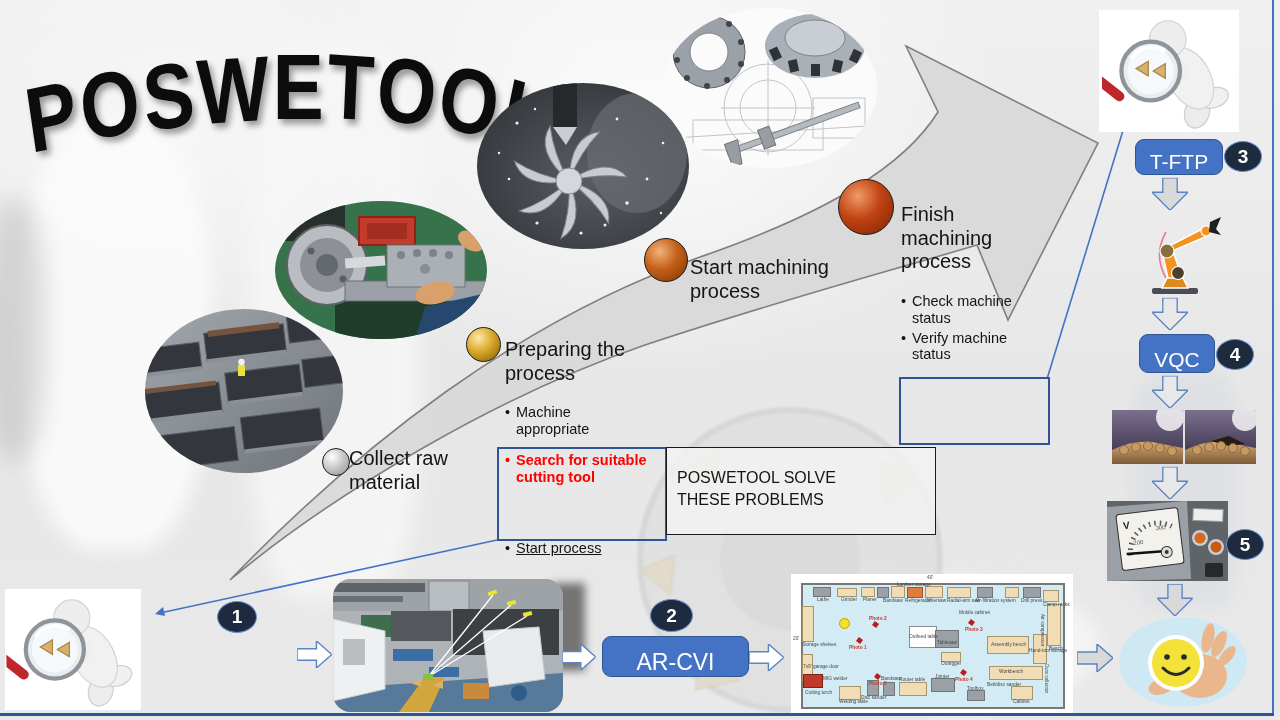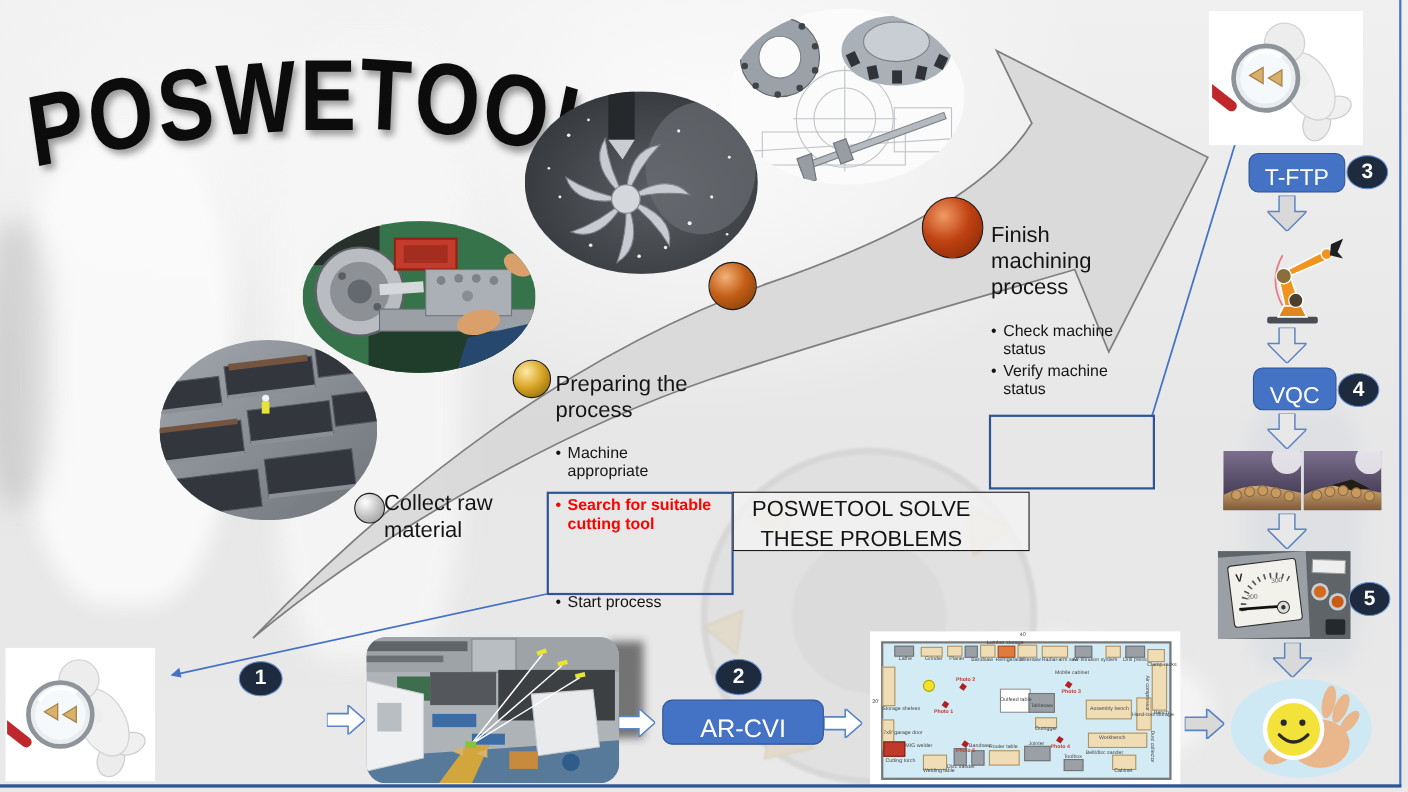--- a/index.html
+++ b/index.html
@@ -19,21 +19,21 @@
   #title span{display:inline-block;}
   
   .h2{position:absolute;font-size:20px;line-height:1.18;color:#141414;z-index:4;}
   .bullets{position:absolute;font-size:14.5px;line-height:1.16;color:#141414;z-index:4;}
   .bli{position:relative;padding-left:11px;margin-bottom:3px;}
   .bli::before{content:"\2022";position:absolute;left:0;top:0;}
   .bli.red{color:#FF0000;font-weight:bold;}
   .bli.red::before{color:#FF0000;}
   .redbox{position:absolute;border:2px solid #2F5496;z-index:3;}
   .problem{position:absolute;border:1.5px solid #1a1a1a;background:rgba(243,243,243,.82);
-    font-size:20px;line-height:1.35;padding:2px 10px;z-index:4;color:#141414;text-align:center;}
+    font-size:16px;line-height:1.35;padding:19px 10px;z-index:4;color:#141414;}
   
   .ball{position:absolute;border-radius:50%;border:1.2px solid #1a1a1a;z-index:3;}
   .btn{position:absolute;background:#4472C4;border:1.5px solid #2F5597;border-radius:9px;
     color:#fff;display:flex;align-items:flex-end;justify-content:center;z-index:4;cursor:pointer;}
   .btn-lg{font-size:23px;}
   .btn-sm{font-size:21px;}
   .badge{position:absolute;background:#1e2a3d;border:1px solid #6a8fd0;border-radius:50%;
     color:#fff;display:flex;align-items:center;justify-content:center;
     font-size:19px;font-weight:bold;z-index:5;}
   .photo{position:absolute;overflow:hidden;z-index:2;}
@@ -264,24 +264,25 @@
   <div class="h2" style="left:349px;top:447px;width:122px;">Collect raw material</div>
 
   <div class="h2" style="left:505px;top:338px;width:150px;">Preparing the process</div>
   <div class="bullets" style="left:505px;top:404px;width:120px;">
     <div class="bli">Machine appropriate</div>
   </div>
   <div class="redbox" style="left:497px;top:447px;width:166px;height:90px;"></div>
   <div class="bullets" style="left:505px;top:452px;width:152px;">
     <div class="bli red">Search for suitable cutting tool</div>
   </div>
-  <div class="bullets" style="left:505px;top:540px;width:130px;">
+  <div class="bullets" style="left:505px;top:540px;width:130px;text-decoration:underline;">
     <div class="bli">Start process</div>
   </div>
 
+  <div class="h2" style="left:690px;top:256px;width:160px;">Start machining process</div>
 
   <div class="h2" style="left:901px;top:203px;width:104px;">Finish machining process</div>
   <div class="bullets" style="left:901px;top:293px;width:126px;">
     <div class="bli">Check machine status</div>
     <div class="bli">Verify machine status</div>
   </div>
   <div class="redbox" style="left:899px;top:377px;width:147px;height:64px;"></div>
 
   <div class="problem" style="left:666px;top:447px;width:248px;height:48px;">
     <span style="display:block;width:212px;">POSWETOOL SOLVE THESE PROBLEMS</span>

